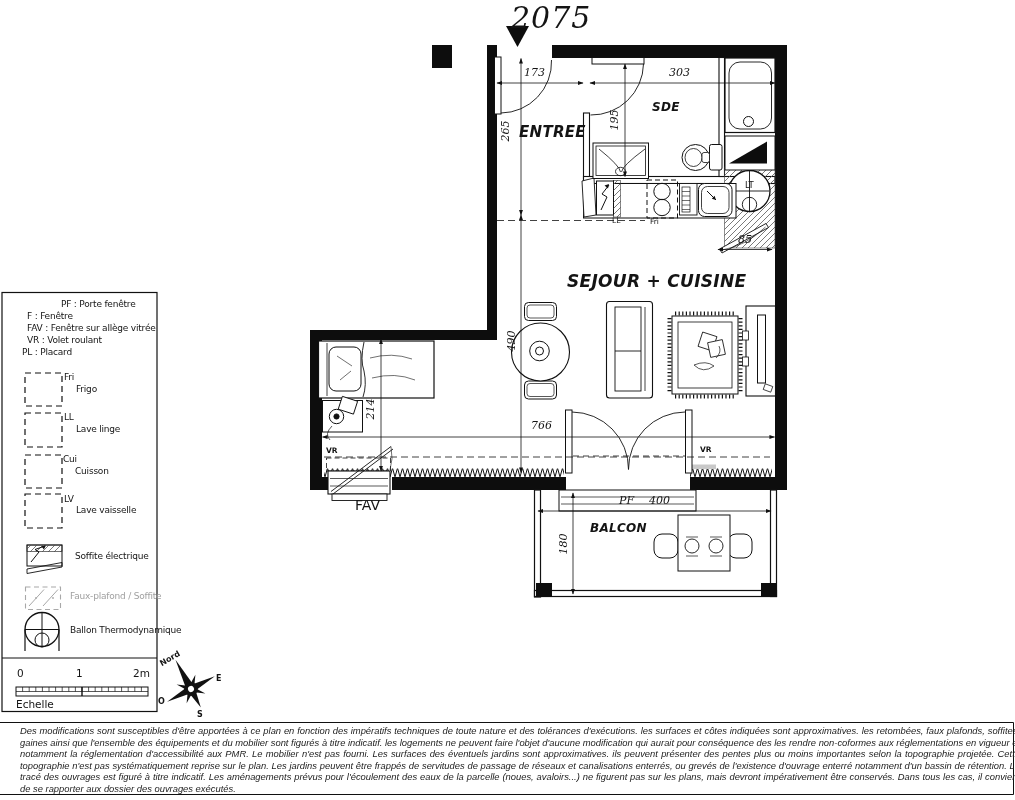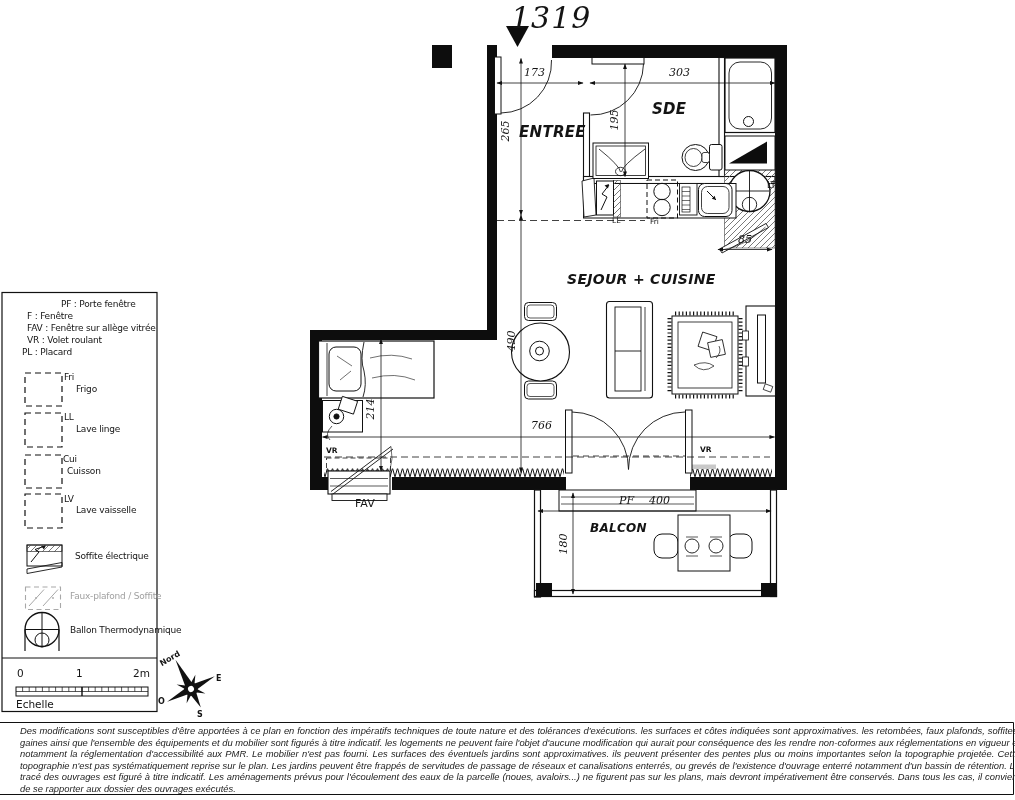--- a/index.html
+++ b/index.html
@@ -299,58 +299,58 @@
     <circle r="3" fill="#fff"></circle>
   </g>
 
   <g stroke="#111" stroke-width="1">
     <line x1="0" y1="722.5" x2="1013.5" y2="722.5"></line>
     <line x1="0" y1="794.5" x2="1013.5" y2="794.5"></line>
     <line x1="1013.5" y1="722.5" x2="1013.5" y2="794.5"></line>
   </g>
 </svg>
 
-<div class="t title" style="left:511px;top:0px;">1319</div>
+<div class="t title" style="left:511px;top:0px;">2075</div>
 
 <div class="t room" style="left:519px;top:123px;">ENTREE</div>
-<div class="t room" style="left:652px;top:100px;font-size:15px;">SDE</div>
-<div class="t room" style="left:567px;top:271px;font-size:14px;">SEJOUR + CUISINE</div>
+<div class="t room" style="left:652px;top:100px;font-size:12px;">SDE</div>
+<div class="t room" style="left:567px;top:271px;font-size:17px;">SEJOUR + CUISINE</div>
 <div class="t room" style="left:590px;top:521px;font-size:12px;">BALCON</div>
 
 <div class="t dim" style="left:524px;top:66px;">173</div>
 <div class="t dim" style="left:669px;top:66px;">303</div>
 <div class="t dim vrot" style="left:505px;top:131px;">265</div>
 <div class="t dim vrot" style="left:614px;top:120px;">195</div>
 <div class="t dim vrot" style="left:511px;top:341px;">490</div>
 <div class="t dim vrot" style="left:370px;top:409px;">214</div>
 <div class="t dim" style="left:531px;top:419px;">766</div>
 <div class="t dim" style="left:738px;top:233px;">85</div>
 <div class="t dim" style="left:619px;top:494px;">PF</div>
 <div class="t dim" style="left:649px;top:494px;">400</div>
 <div class="t dim vrot" style="left:563px;top:544px;">180</div>
 
 <div class="t lbl" style="left:612px;top:216px;">LL</div>
 <div class="t lbl" style="left:650px;top:217px;">Fri</div>
-<div class="t lbl" style="left:355px;top:497px;font-size:11px;">FAV</div>
+<div class="t lbl" style="left:355px;top:497px;font-size:14px;">FAV</div>
 <div class="t lbl" style="left:326px;top:446px;font-weight:bold;">VR</div>
 <div class="t lbl" style="left:700px;top:445px;font-weight:bold;">VR</div>
-<div class="t lbl" style="left:767px;top:180px;font-size:8.5px;">LT</div>
+<div class="t lbl" style="left:745px;top:180px;font-size:8.5px;">LT</div>
 
 <div class="t leg" style="left:45px;top:299px;margin-left:16px;">PF : Porte fenêtre</div>
 <div class="t leg" style="left:27px;top:311px;">F : Fenêtre</div>
 <div class="t leg" style="left:27px;top:323px;">FAV : Fenêtre sur allège vitrée</div>
 <div class="t leg" style="left:27px;top:335px;">VR : Volet roulant</div>
 <div class="t leg" style="left:22px;top:347px;">PL : Placard</div>
 
 <div class="t leg" style="left:64px;top:372px;">Fri</div>
 <div class="t leg" style="left:76px;top:384px;">Frigo</div>
 <div class="t leg" style="left:64px;top:412px;">LL</div>
 <div class="t leg" style="left:76px;top:424px;">Lave linge</div>
 <div class="t leg" style="left:63px;top:454px;">Cui</div>
-<div class="t leg" style="left:67px;top:466px;">Cuisson</div>
+<div class="t leg" style="left:75px;top:466px;">Cuisson</div>
 <div class="t leg" style="left:64px;top:494px;">LV</div>
 <div class="t leg" style="left:76px;top:505px;">Lave vaisselle</div>
 
 <div class="t leg" style="left:75px;top:551px;">Soffite électrique</div>
 <div class="t leg gray" style="left:70px;top:591px;text-align:right;">Faux-plafond / Soffite</div>
 <div class="t leg" style="left:70px;top:625px;">Ballon Thermodynamique</div>
 
 <div class="t scl" style="left:17px;top:667px;">0</div>
 <div class="t scl" style="left:76px;top:667px;">1</div>
 <div class="t scl" style="left:133px;top:667px;">2m</div>

